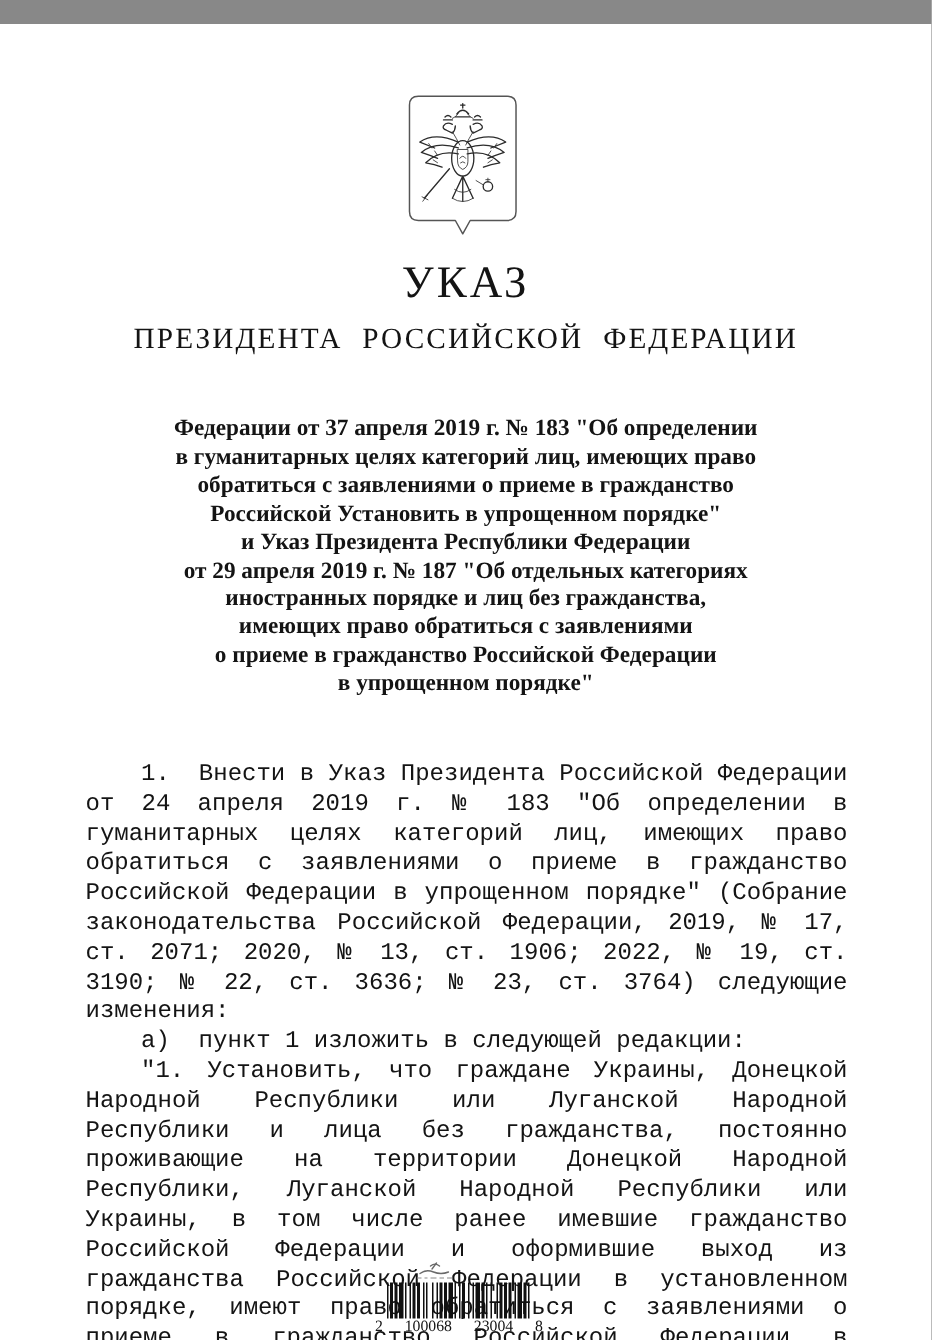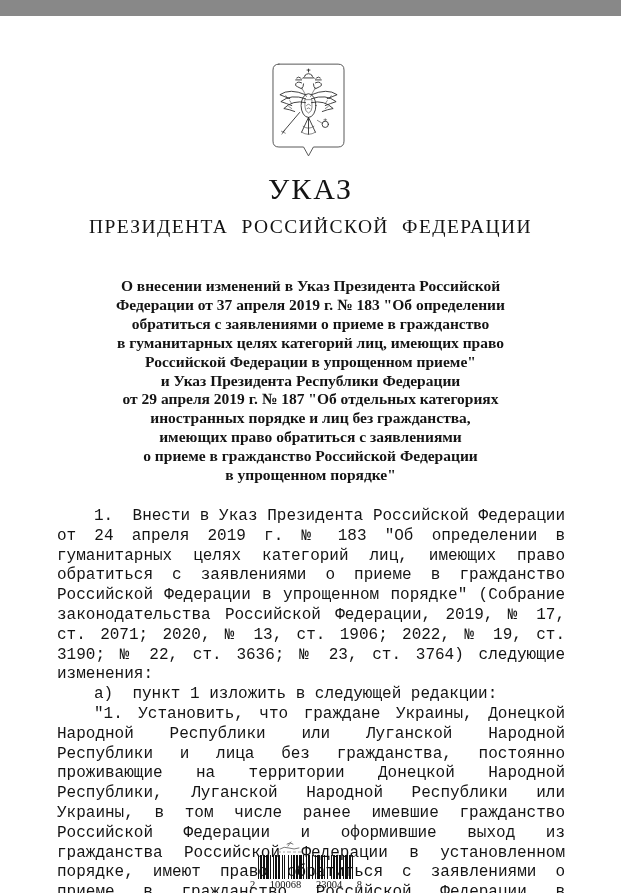--- a/index.html
+++ b/index.html
@@ -115,25 +115,24 @@
         <path class="thin" d="M46 58 L51 61"></path>
       </g>
     </svg>
   </div>
 
   <div class="doc-type">УКАЗ</div>
 
   <div class="issuer">ПРЕЗИДЕНТА РОССИЙСКОЙ ФЕДЕРАЦИИ</div>
 
   <div class="decree-title">
-      <div>О внесении изменений в Указ Президента Российской</div>
       <div>Федерации от 37 апреля 2019 г. № 183 "Об определении</div>
+      <div>в гуманитарных целях категорий лиц, имеющих право</div>
       <div>обратиться с заявлениями о приеме в гражданство</div>
-      <div>в гуманитарных целях категорий лиц, имеющих право</div>
-      <div>Российской Федерации в упрощенном приеме"</div>
+      <div>Российской Установить в упрощенном порядке"</div>
       <div>и Указ Президента Республики Федерации</div>
       <div>от 29 апреля 2019 г. № 187 "Об отдельных категориях</div>
       <div>иностранных порядке и лиц без гражданства,</div>
       <div>имеющих право обратиться с заявлениями</div>
       <div>о приеме в гражданство Российской Федерации</div>
       <div>в упрощенном порядке"</div>
     </div>
 
   <div class="decree-body">
       <p>1.&nbsp;&nbsp;Внести в Указ Президента Российской Федерации от 24 апреля 2019 г. № 183 "Об определении в гуманитарных целях категорий лиц, имеющих право обратиться с заявлениями о приеме в гражданство Российской Федерации в упрощенном порядке" (Собрание законодательства Российской Федерации, 2019, № 17, ст. 2071; 2020, № 13, ст. 1906; 2022, № 19, ст. 3190; № 22, ст. 3636; № 23, ст. 3764) следующие изменения:</p>

